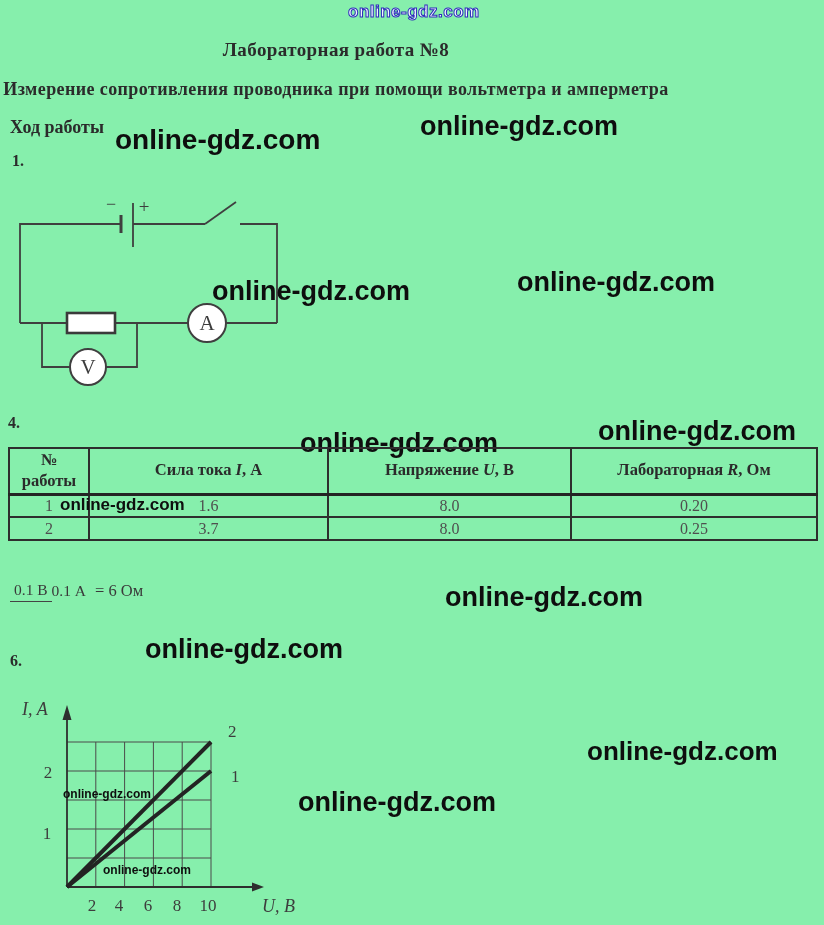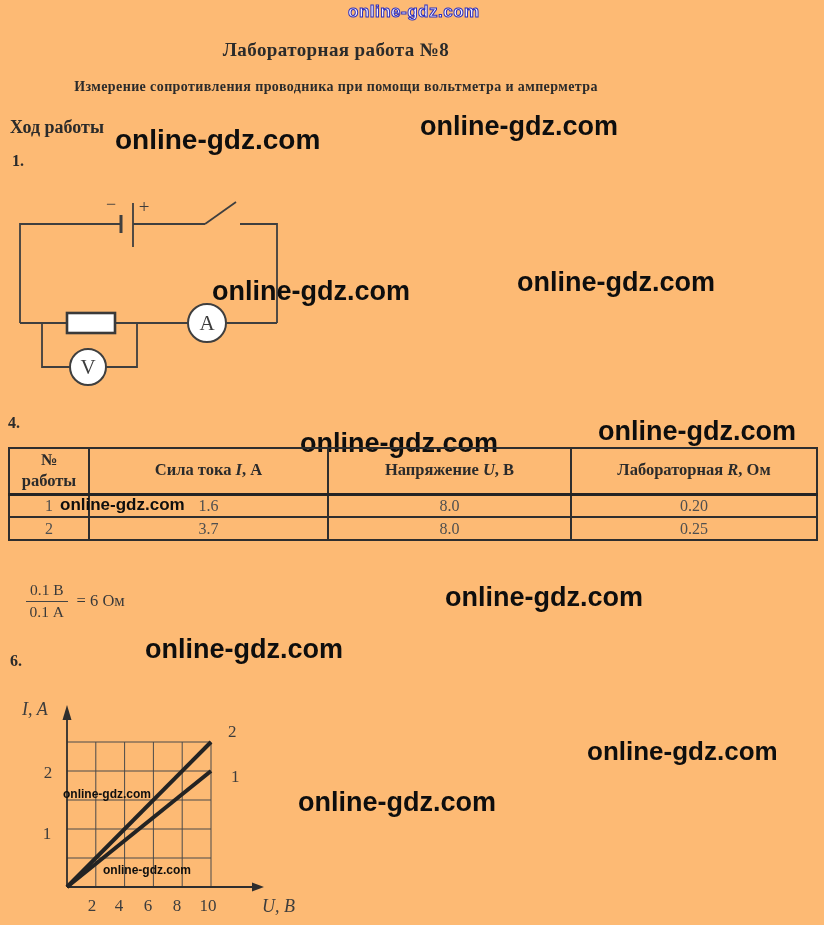--- a/index.html
+++ b/index.html
@@ -1,18 +1,18 @@
 <!DOCTYPE html>
 <html><head>
 <meta charset="utf-8">
 <style>
   * { margin:0; padding:0; box-sizing:border-box; }
   html,body { background:#ffffff; }
   .page {
-    position:relative; width:824px; height:925px; background:#fdba74;
+    position:relative; width:824px; height:925px; background:#86efac;
     font-family:"Liberation Serif", serif; color:#2c2c2c; overflow:hidden;
   }
   .abs { position:absolute; }
   .doc-title { position:absolute; left:0; width:672px; text-align:center;
     font-weight:bold; letter-spacing:0.4px; color:#2b2b2b; }
   .heading { position:absolute; font-weight:bold; color:#2b2b2b;text-align:center; }
   .item-label { position:absolute; font-weight:bold; font-size:16px; color:#2b2b2b; }
   .wm { position:absolute; font-family:"Liberation Sans", sans-serif;
     font-weight:600; color:#0e0e0e; white-space:nowrap; line-height:1; }
   .wm-outline { color:#2d2dbb; -webkit-text-fill-color:#f4f4ff;
@@ -21,35 +21,35 @@
     border-collapse:collapse; table-layout:fixed; text-align:center; }
   .data-table th { border:2px solid #2e2e2e; border-bottom:3px solid #242424;
     font-size:16.5px; font-weight:bold; height:46px; line-height:1.25;
     vertical-align:middle; color:#2b2b2b; }
   .data-table td { border:2px solid #2e2e2e; font-size:16px; height:23px;
     vertical-align:middle; color:#4f4f4f; }
   .data-table .sym { font-style:italic; }
   .item5-row { position:absolute; left:10px; top:581px; display:flex;
     align-items:center; gap:9px; font-size:16.5px; color:#3a3a3a; }
   .item5-row b { color:#2b2b2b; }
-  .frac { display:inline-flex; flex-direction:column; text-align:center;
-    font-size:15.5px; line-height:1.2;margin-left:16px; }
+  .frac { display:inline-flex; text-align:center;
+    font-size:15.5px; line-height:1.2; }
   .frac .num { border-bottom:1.5px solid #444; padding:0 4px 1px; }
   .frac .den { padding-top:1px; }
   svg text { font-family:"Liberation Serif", serif; fill:#3d3d3d; }
 </style>
 </head>
 <body>
 
 <div class="page">
 
   <div class="wm wm-outline" style="left:348px; top:3px; font-size:17px;">online-gdz.com</div>
 
   <div class="doc-title" style="top:39px; font-size:19px;">Лабораторная работа №8</div>
-  <div class="doc-title" style="top:79px; font-size:14px;">Измерение сопротивления проводника при помощи вольтметра и амперметра</div>
+  <div class="doc-title" style="top:79px; font-size:18px;">Измерение сопротивления проводника при помощи вольтметра и амперметра</div>
   <div class="heading" style="left:10px; top:117px; font-size:18px;">Ход работы</div>
 
   <div class="wm" style="left:115px; top:126px; font-size:28px;">online-gdz.com</div>
   <div class="wm" style="left:420px; top:113px; font-size:27px;">online-gdz.com</div>
 
   <div class="item-label" style="left:12px; top:152px;">1.</div>
 
   <svg class="abs" style="left:10px; top:195px;" width="300" height="200" viewBox="0 0 300 200">
     <g stroke="#3f3f3f" stroke-width="1.8" fill="none">
       <polyline points="10,128 10,29 111,29"></polyline>

